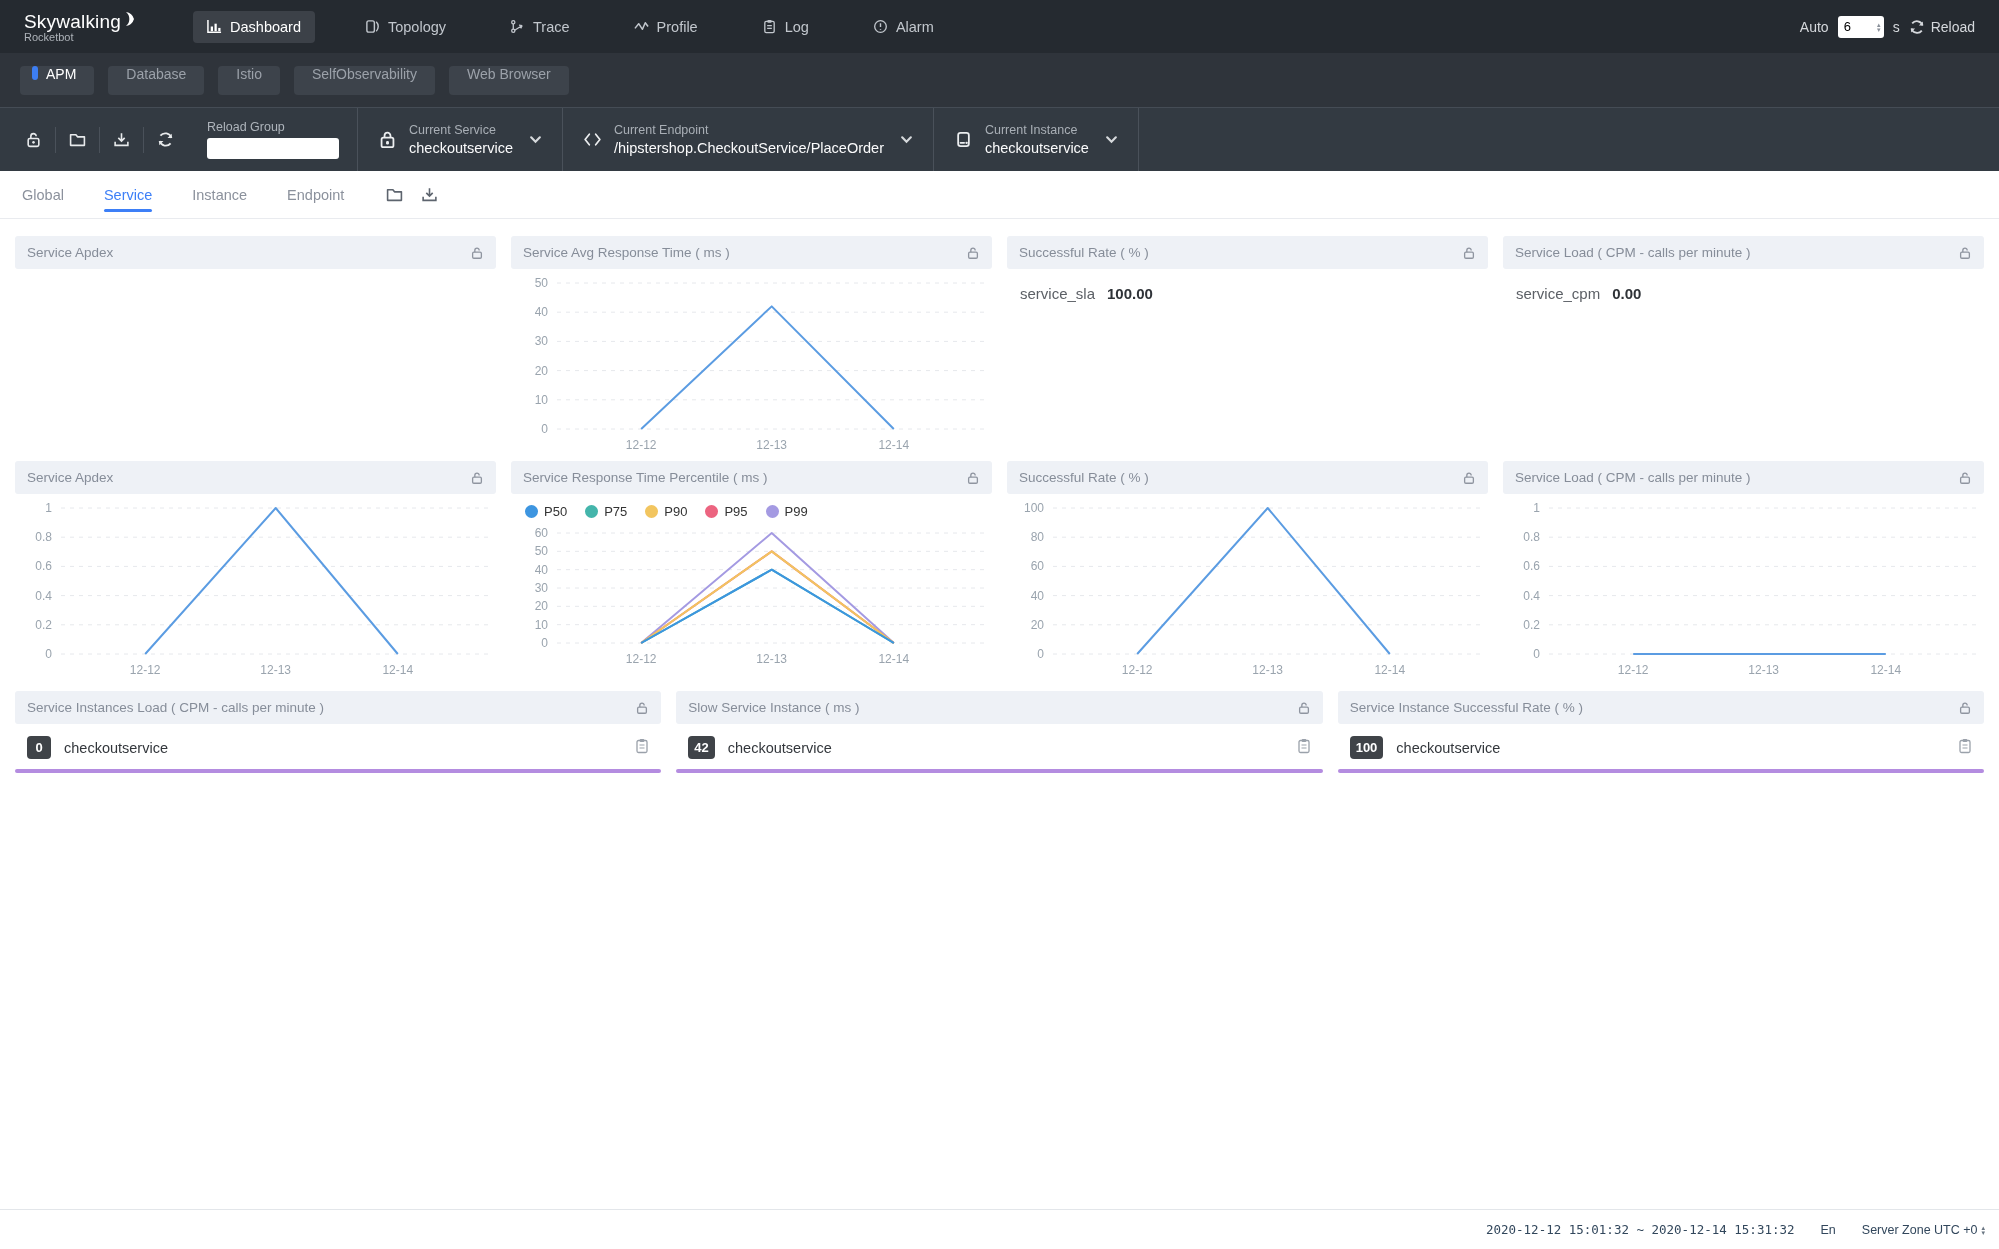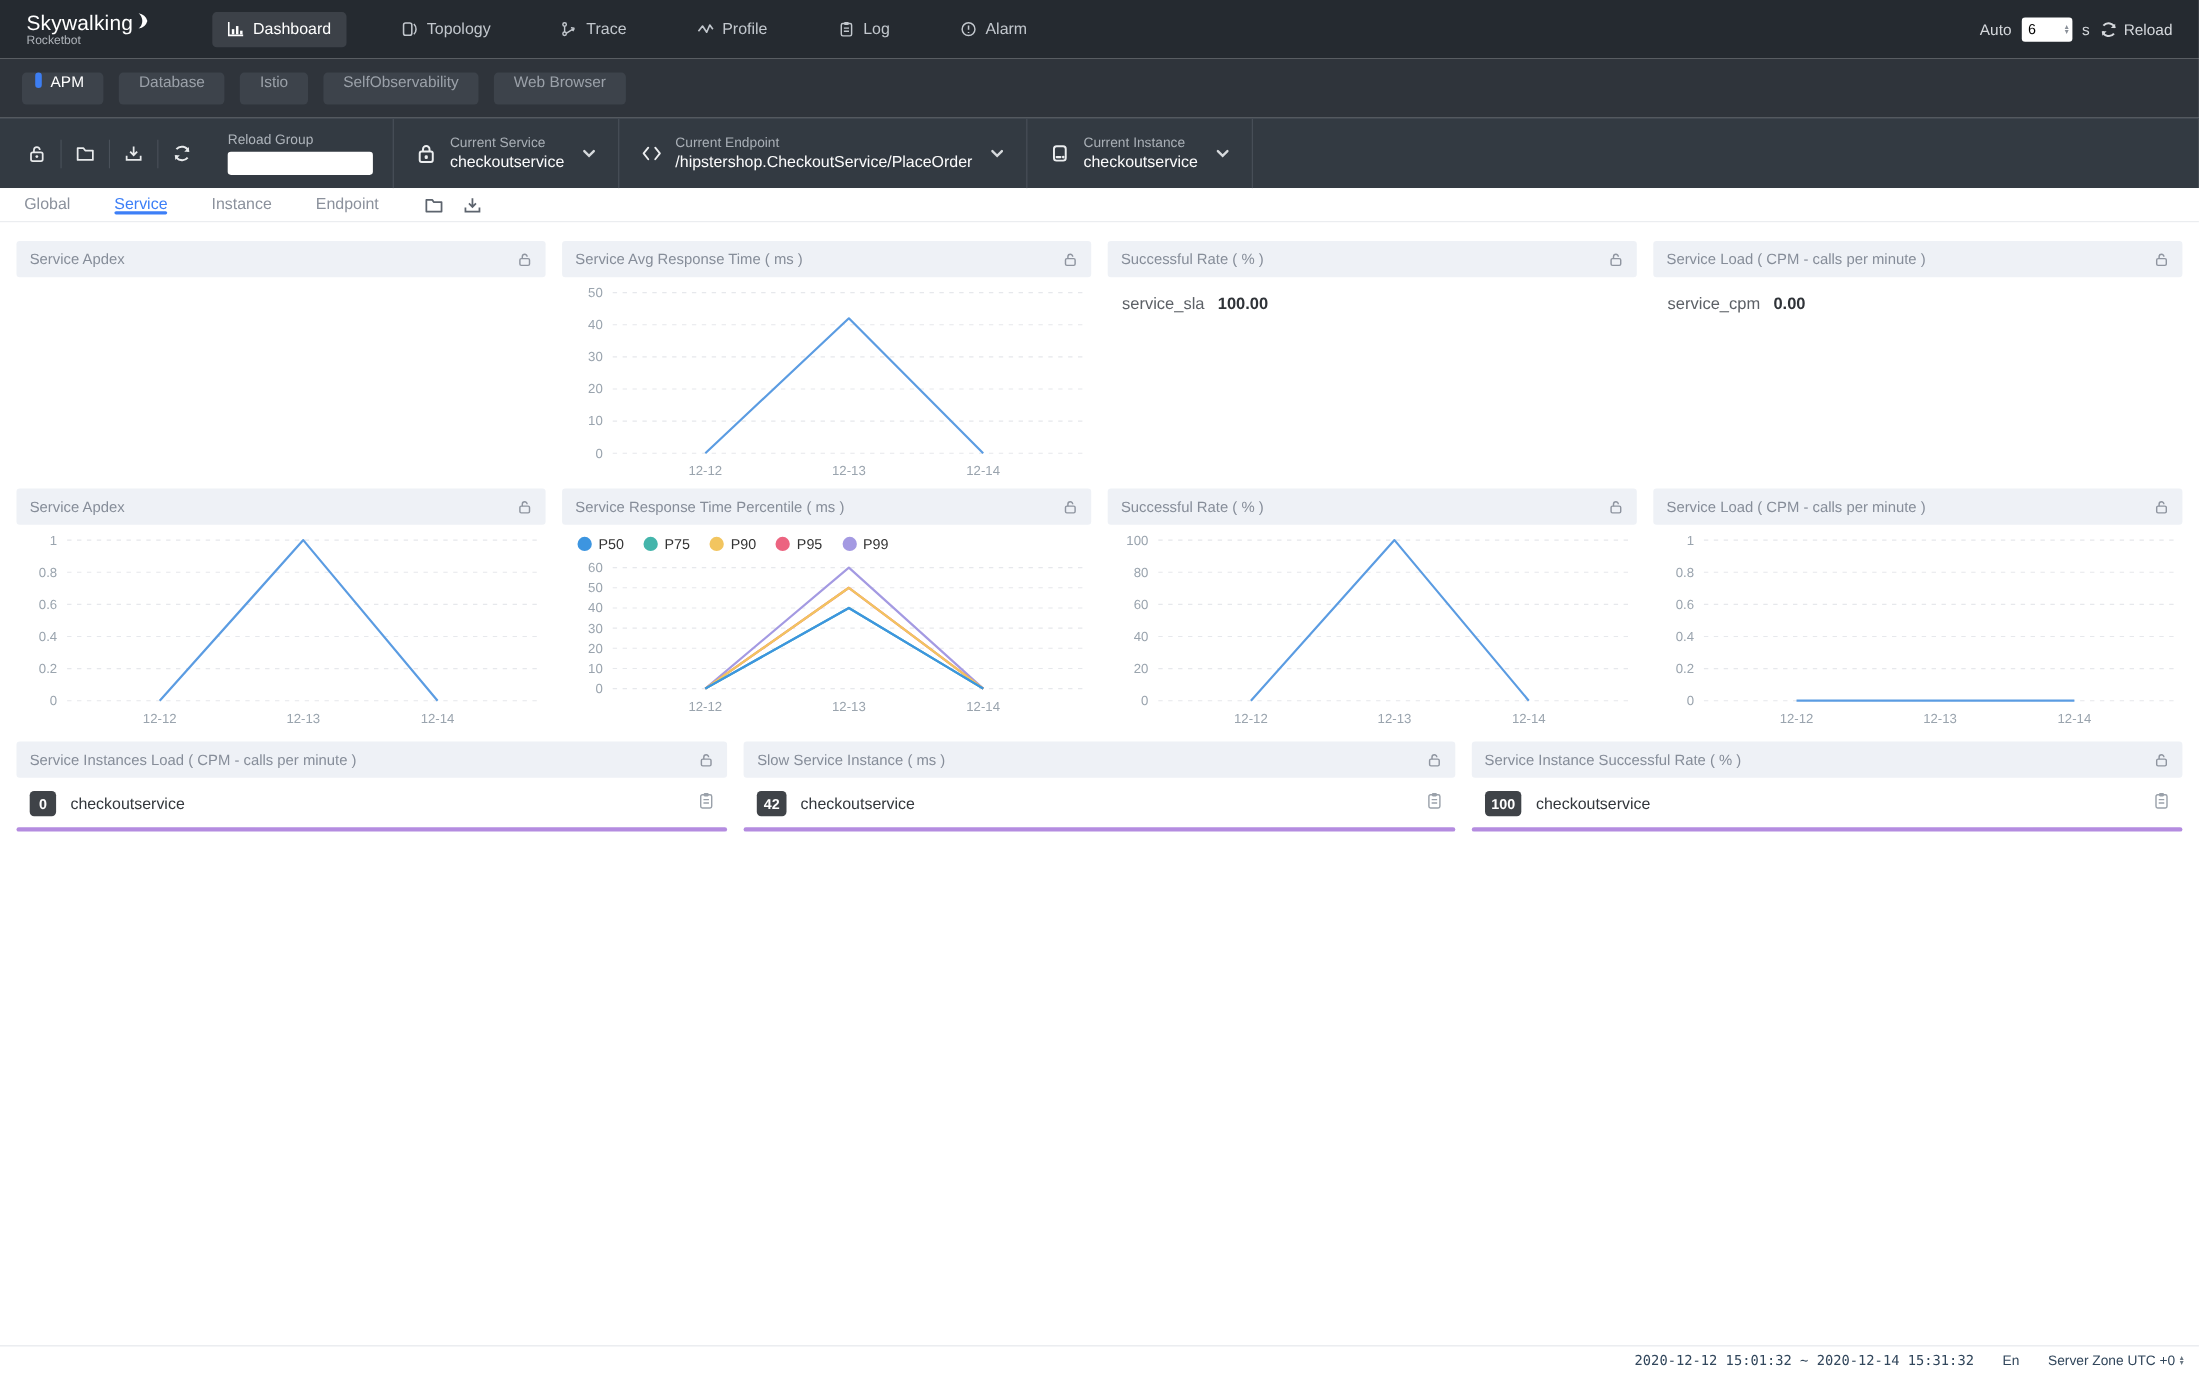--- a/index.html
+++ b/index.html
@@ -42,21 +42,21 @@
   .sg-label { font-size:12.5px; color:#aeb4bb; margin-bottom:4px; }
   .sg-input { width:132px; height:21px; border-radius:3px; border:none; outline:none; background:#fff; padding:0 6px; font-size:13px; }
   .selector { display:flex; align-items:center; gap:12px; padding:0 20px; border-right:1px solid #4a515a; cursor:pointer; }
   .selector svg.lead { width:19px; height:19px; flex:none; color:#eceef0; }
   .sel-texts { display:flex; flex-direction:column; }
   .sel-label { font-size:12.5px; color:#a9afb6; margin-bottom:3px; }
   .sel-value { font-size:14.5px; color:#fbfbfc; }
   .chev { width:13px; height:13px; color:#d6d9dc; margin-left:4px; }
 
   
-  .scope-row { display:flex; align-items:center; padding:0 22px; height:31px; border-bottom:1px solid #e9ebef; background:#fff; }
+  .scope-row { display:flex; align-items:center; padding:0 22px; height:48px; border-bottom:1px solid #e9ebef; background:#fff; }
   .scope-tab { font-size:14.5px; color:#8b919c; margin-right:40px; cursor:pointer; position:relative; height:100%;
                display:flex; align-items:center; }
   .scope-tab.active { color:#3d7ff7; }
   .scope-tab.active::after { content:""; position:absolute; left:0; right:0; bottom:6px; height:3px; background:#3d7ff7; border-radius:2px; }
   .scope-icons { display:flex; align-items:center; gap:18px; color:#5d646e; margin-left:2px; }
   .scope-icons svg { width:17px; height:17px; cursor:pointer; }
 
   
   .content { padding:17px 15px 0; }
   .grid4 { display:grid; grid-template-columns:repeat(4,1fr); gap:15px; margin-bottom:5px; }
@@ -77,21 +77,21 @@
   
   .inst-row { display:flex; align-items:center; padding:12px 12px 10px; }
   .badge { min-width:24px; height:23px; padding:0 6px; background:#3f4348; color:#fff; font-size:13px; font-weight:bold;
            border-radius:4px; display:flex; align-items:center; justify-content:center; margin-right:13px; }
   .inst-name { font-size:14.5px; color:#33373c; }
   .copy-icon { margin-left:auto; color:#9aa1aa; cursor:pointer; }
   .copy-icon svg { width:14px; height:16px; }
   .purple-bar { height:4px; background:#b48ce0; border-radius:2px; }
 
   
-  .footer { position:absolute; left:0; right:0; bottom:0; height:26px; background:#fff; border-top:1px solid #e3e6ea;
+  .footer { position:absolute; left:0; right:0; bottom:0; height:40px; background:#fff; border-top:1px solid #e3e6ea;
             display:flex; align-items:center; justify-content:flex-end; padding:0 14px; gap:26px; }
   .foot-time { font-family:"DejaVu Sans Mono", monospace; font-size:12.5px; color:#32475c; cursor:pointer; }
   .foot-lang, .foot-zone { font-size:12.5px; color:#32475c; display:flex; align-items:center; gap:4px; cursor:pointer; }
 </style>
 </head>
 <body>
 
 <div class="topnav">
   <div class="logo-block">
     <div class="logo-line">

